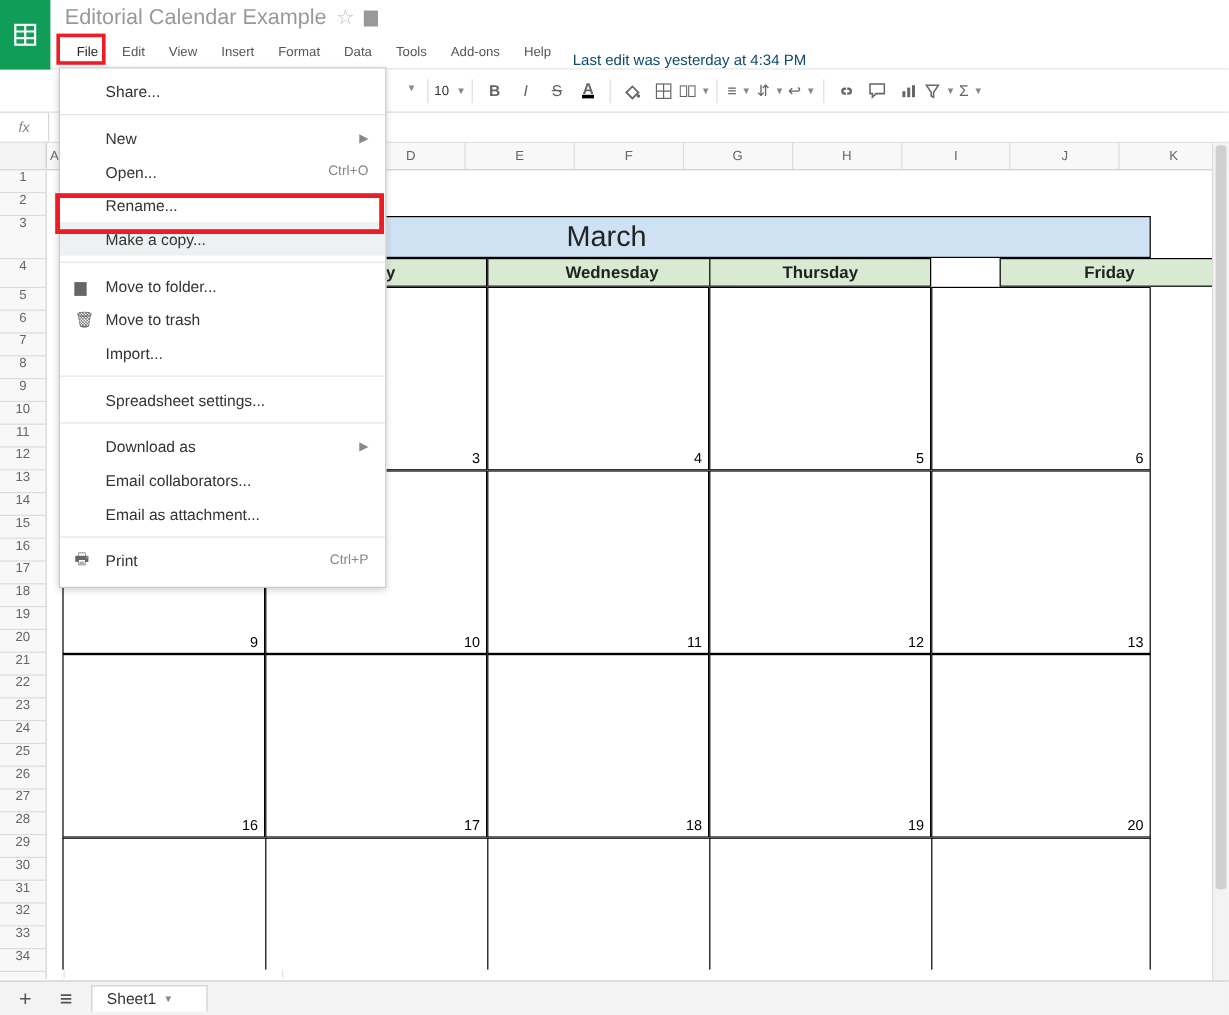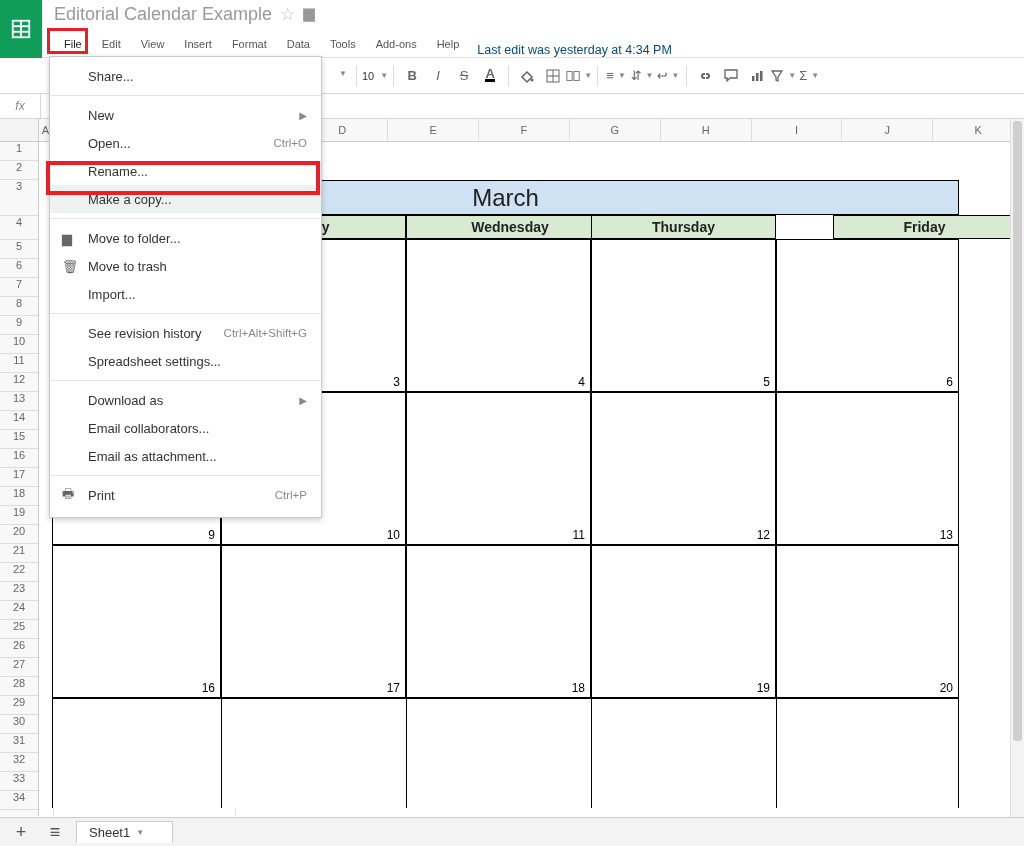--- a/index.html
+++ b/index.html
@@ -356,25 +356,20 @@
       <span class="dicon">🗑</span>
       <span class="dlabel">Move to trash</span>
     </div>
   <div class="drow">
       <span class="dicon"></span>
       <span class="dlabel">Import...</span>
     </div>
   <div class="dsep"></div>
   <div class="drow">
       <span class="dicon"></span>
-      <span class="dlabel">See revision history</span>
-      <span class="dshort">Ctrl+Alt+Shift+G</span>
-    </div>
-  <div class="drow">
-      <span class="dicon"></span>
       <span class="dlabel">Spreadsheet settings...</span>
     </div>
   <div class="dsep"></div>
   <div class="drow">
       <span class="dicon"></span>
       <span class="dlabel">Download as</span>
       <span class="arrow">▶</span>
     </div>
   <div class="drow">
       <span class="dicon"></span>

